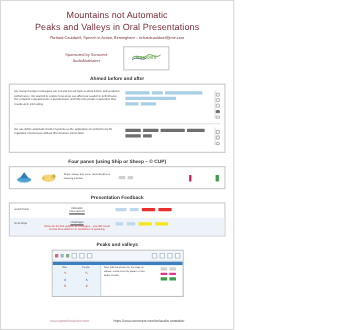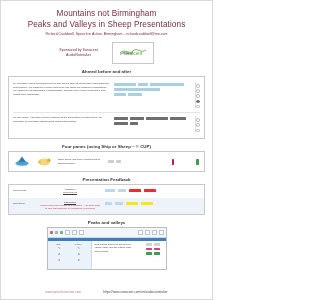--- a/index.html
+++ b/index.html
@@ -291,22 +291,22 @@
   }
   .footer a, .footer span { color: #b57f8e; text-decoration: none; }
   .footer .dark-link { color: #4a4a4a; }
 </style>
 </head>
 <body>
 
 <div class="poster">
 
   <div class="header">
-    <div class="title-line1">Mountains not Birmingham</div>
-    <div class="title-line2">Peaks and Valleys in Sheep Presentations</div>
+    <div class="title-line1">Mountains not Automatic</div>
+    <div class="title-line2">Peaks and Valleys in Oral Presentations</div>
     <div class="byline">Richard Cauldwell, Speech in Action, Birmingham – richardcauldwell@me.com</div>
   </div>
 
   <div class="sponsor-row">
     <div class="sponsor-text">
       <div>Sponsored by Sonocent</div>
       <div>AudioNotetaker</div>
     </div>
     <div class="sponsor-logo">
       <svg class="logo-swoosh" viewBox="0 0 28 9">

